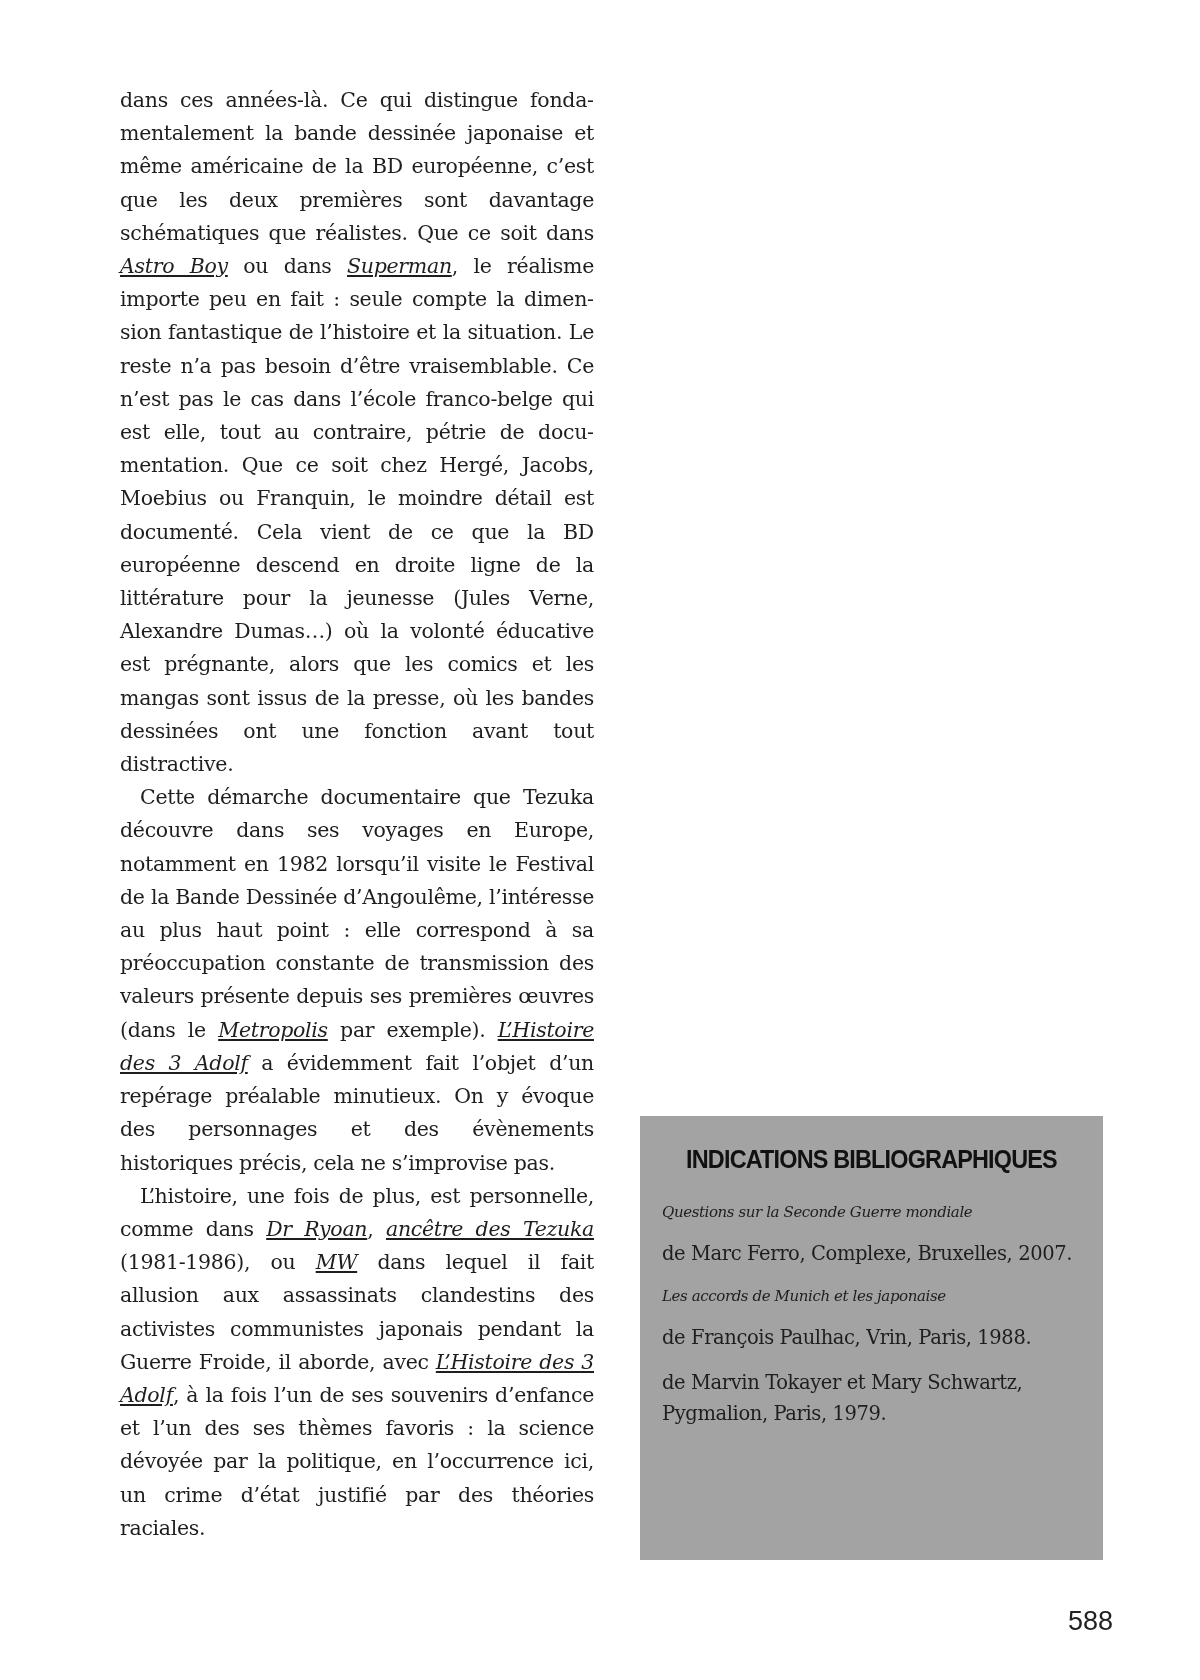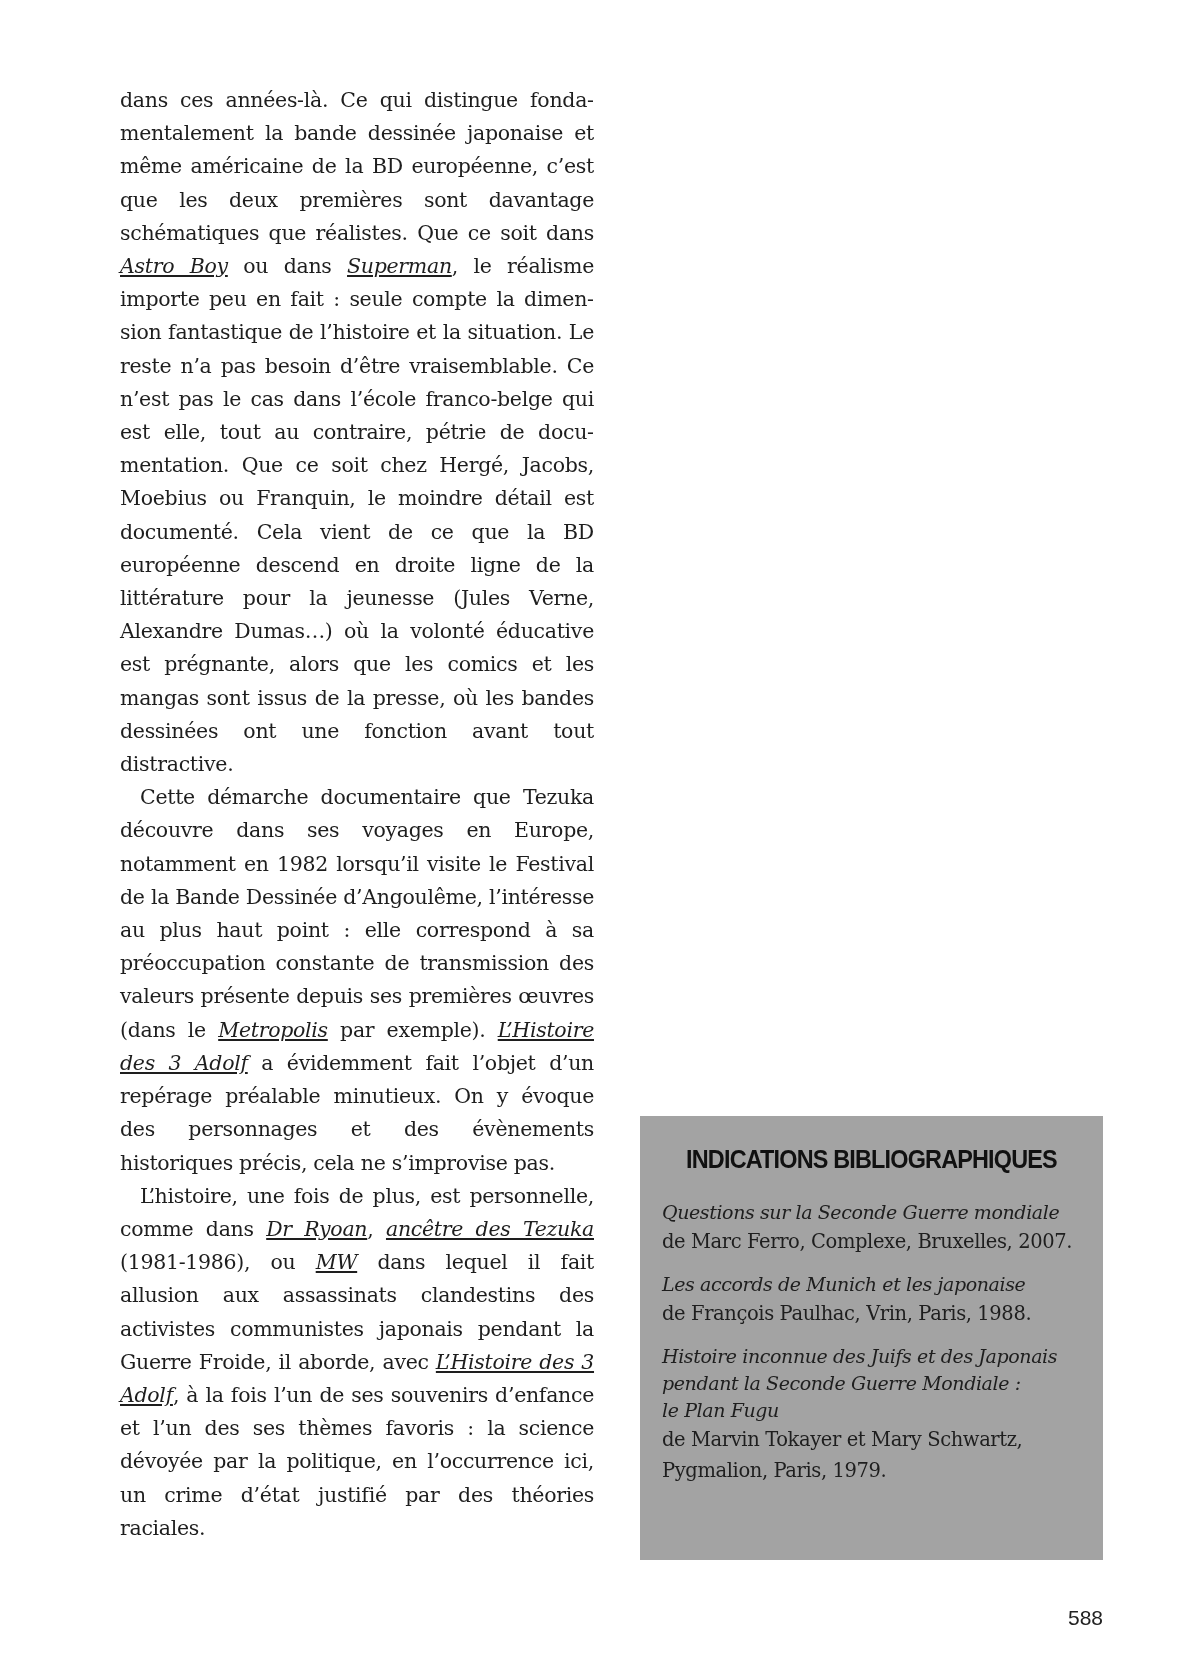--- a/index.html
+++ b/index.html
@@ -15,25 +15,25 @@
   .biblio {
     position: absolute; left: 640px; top: 1116px; width: 463px; height: 444px;
     background: #a3a3a3; box-sizing: border-box; padding: 28px 22px 0 22px;
   }
   .biblio h2 {
     margin: 0 0 24px 0; text-align: center;
     font-family: "Liberation Sans", sans-serif; font-weight: bold; font-size: 26px;
     letter-spacing: -0.9px; transform: scaleX(0.9); transform-origin: center; color: #111;
   }
   .entry { margin-bottom: 14px; font-family: "DejaVu Serif", serif; }
-  .entry .title { font-style: italic; font-size: 19px; line-height: 27px; letter-spacing: -0.4px; }
-  .entry .pub { font-size: 19.5px; line-height: 31px; letter-spacing: -0.4px; }
+  .entry .title { font-style: italic; font-size: 15px; line-height: 27px; letter-spacing: -0.4px; }
+  .entry .pub { font-size: 19.5px; line-height: 31px; letter-spacing: -0.4px; margin-top: 12px; }
   .page-num {
     position: absolute; left: 1068px; top: 1606px;
-    font-family: "Liberation Sans", sans-serif; font-size: 21px; color: #222;
+    font-family: "Liberation Sans", sans-serif; font-size: 27px; color: #222;
   }
 </style>
 </head>
 <body>
 
 <div class="col-main">
   <p><span>dans ces années-là. Ce qui distingue fonda­mentalement la bande dessinée japonaise et même américaine de la BD européenne, c’est que les deux premières sont davantage schématiques que réalistes. Que ce soit dans </span><em>Astro Boy</em><span> ou dans </span><em>Superman</em><span>, le réalisme importe peu en fait : seule compte la dimen­sion fantastique de l’histoire et la situation. Le reste n’a pas besoin d’être vraisemblable. Ce n’est pas le cas dans l’école franco-belge qui est elle, tout au contraire, pétrie de docu­mentation. Que ce soit chez Hergé, Jacobs, Moebius ou Franquin, le moindre détail est documenté. Cela vient de ce que la BD européenne descend en droite ligne de la littérature pour la jeunesse (Jules Verne, Alexandre Dumas…) où la volonté éduca­tive est prégnante, alors que les comics et les mangas sont issus de la presse, où les bandes dessinées ont une fonction avant tout distractive.</span></p>
   <p class="indent"><span>Cette démarche documentaire que Tezuka découvre dans ses voyages en Europe, notamment en 1982 lorsqu’il visite le Festival de la Bande Dessinée d’Angoulême, l’intéresse au plus haut point : elle corres­pond à sa préoccupation constante de trans­mission des valeurs présente depuis ses premières œuvres (dans le </span><em>Metropolis</em><span> par exemple). </span><em>L’Histoire des 3 Adolf</em><span> a évidem­ment fait l’objet d’un repérage préalable minutieux. On y évoque des personnages et des évènements historiques précis, cela ne s’improvise pas.</span></p>
   <p class="indent"><span>L’histoire, une fois de plus, est person­nelle, comme dans </span><em>Dr Ryoan</em><span>, </span><em>ancêtre des Tezuka</em><span> (1981-1986), ou </span><em>MW</em><span> dans lequel il fait allusion aux assassinats clandestins des activistes communistes japonais pendant la Guerre Froide, il aborde, avec </span><em>L’Histoire des 3 Adolf</em><span>, à la fois l’un de ses souvenirs d’enfance et l’un des ses thèmes favoris : la science dévoyée par la politique, en l’oc­currence ici, un crime d’état justifié par des théories raciales.</span></p>
 </div>
@@ -50,25 +50,20 @@
   </div>
   <div class="entry">
     <div class="title">
       <div>Les accords de Munich et les japonaise</div>
     </div>
     <div class="pub">
       <div>de François Paulhac, Vrin, Paris, 1988.</div>
     </div>
   </div>
   <div class="entry">
-    <div class="title">
-      <div>Histoire inconnue des Juifs et des Japonais</div>
-      <div>pendant la Seconde Guerre Mondiale :</div>
-      <div>le Plan Fugu</div>
-    </div>
     <div class="pub">
       <div>de Marvin Tokayer et Mary Schwartz,</div>
       <div>Pygmalion, Paris, 1979.</div>
     </div>
   </div>
 </div>
 
 <div class="page-num">588</div>
 
 </body></html>

